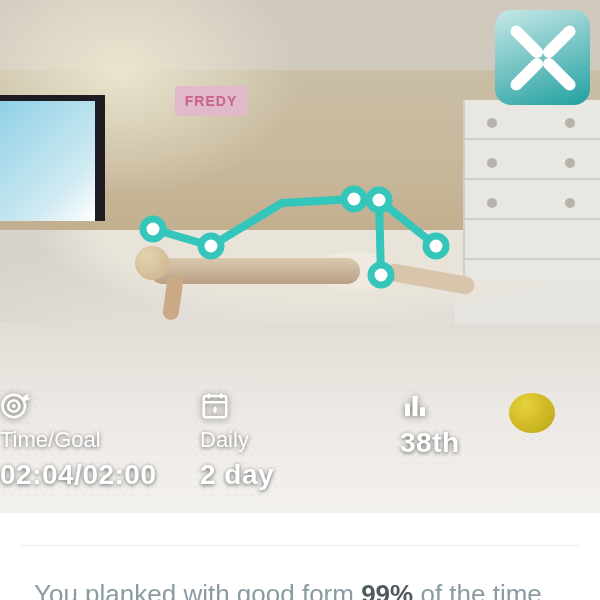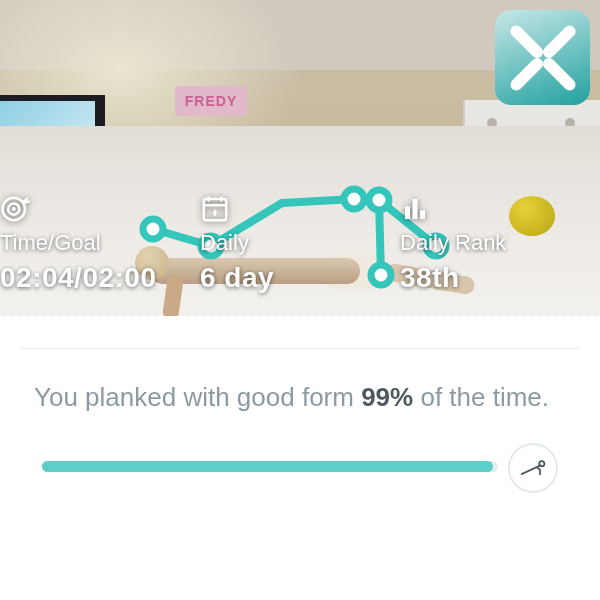--- a/index.html
+++ b/index.html
@@ -1,16 +1,16 @@
 <!DOCTYPE html>
 <html><head>
 <meta charset="utf-8">
 <style>
   html,body{margin:0;padding:0;width:600px;height:600px;font-family:-apple-system,Helvetica,Arial,sans-serif;background:#fff;overflow:hidden}
-  .video-frame{position:relative;width:600px;height:316px;overflow:hidden}
+  .video-frame{position:relative;width:600px;height:513px;overflow:hidden}
   
   .scene{position:absolute;inset:0;
     background:
       
       radial-gradient(ellipse 260px 180px at 120px 70px,#e9e5cf 0%,rgba(233,229,207,0) 70%),
       
       linear-gradient(#cfc9be 0 70px,transparent 70px),
       
       linear-gradient(#c9bea5 70px,#c7b79a 170px,#c2af8f 230px,transparent 230px),
       
@@ -136,30 +136,29 @@
 
     <div class="stat">
       <svg viewBox="0 0 24 24">
         <rect x="3" y="4" width="18" height="17" rx="2" fill="none" stroke="#fff" stroke-width="2"></rect>
         <line x1="3" y1="9" x2="21" y2="9" stroke="#fff" stroke-width="2"></line>
         <path d="M12 12c2 2 2 4 0 6-2-2-2-4 0-6z" fill="#fff"></path>
         <line x1="7" y1="2" x2="7" y2="6" stroke="#fff" stroke-width="2"></line>
         <line x1="17" y1="2" x2="17" y2="6" stroke="#fff" stroke-width="2"></line>
       </svg>
       <div class="label">Daily</div>
-      <div class="value">6 day</div>
+      <div class="value">2 day</div>
     </div>
 
     <div class="stat">
       <svg viewBox="0 0 24 24">
         <rect x="4" y="10" width="4" height="10" fill="#fff"></rect>
         <rect x="10" y="4" width="4" height="16" fill="#fff"></rect>
         <rect x="16" y="13" width="4" height="7" fill="#fff"></rect>
       </svg>
-      <div class="label">Daily Rank</div>
       <div class="value">38th</div>
     </div>
   </div>
 </div>
 
 <div class="card">
   <p class="form-msg">
     <span>You planked with good form </span><b>99%</b><span> of the time.</span>
   </p>
   <div class="bar-row">

